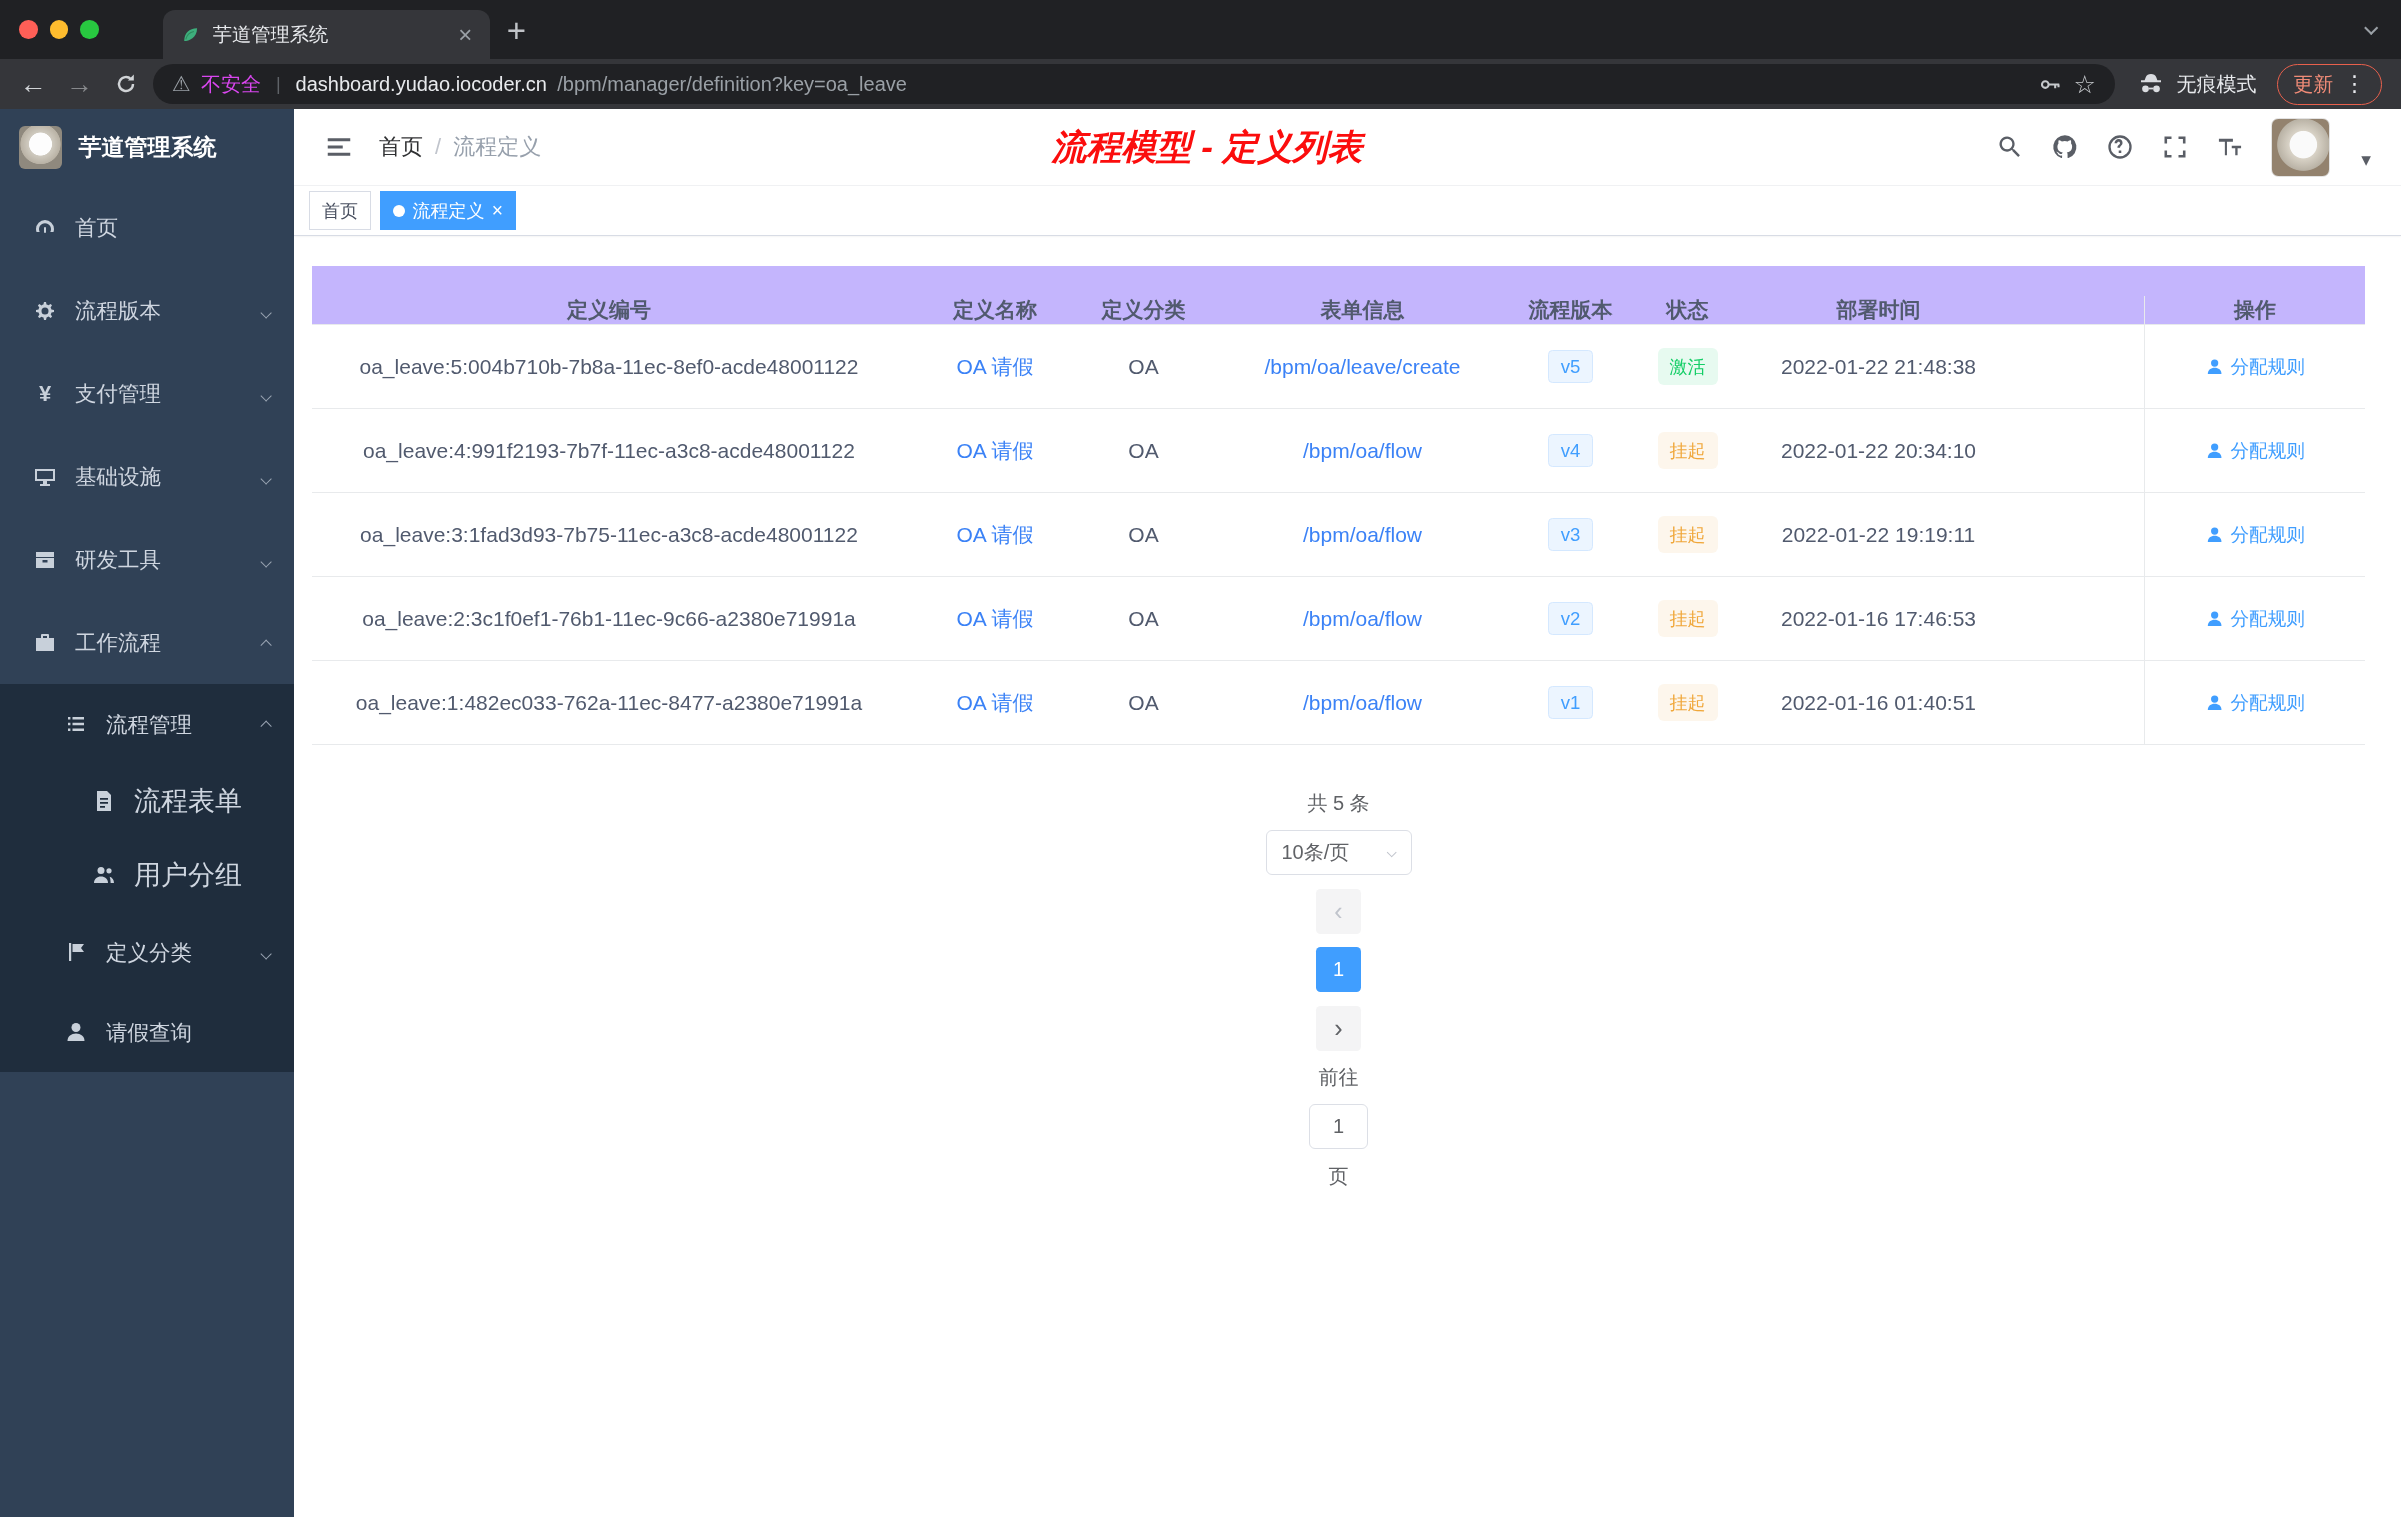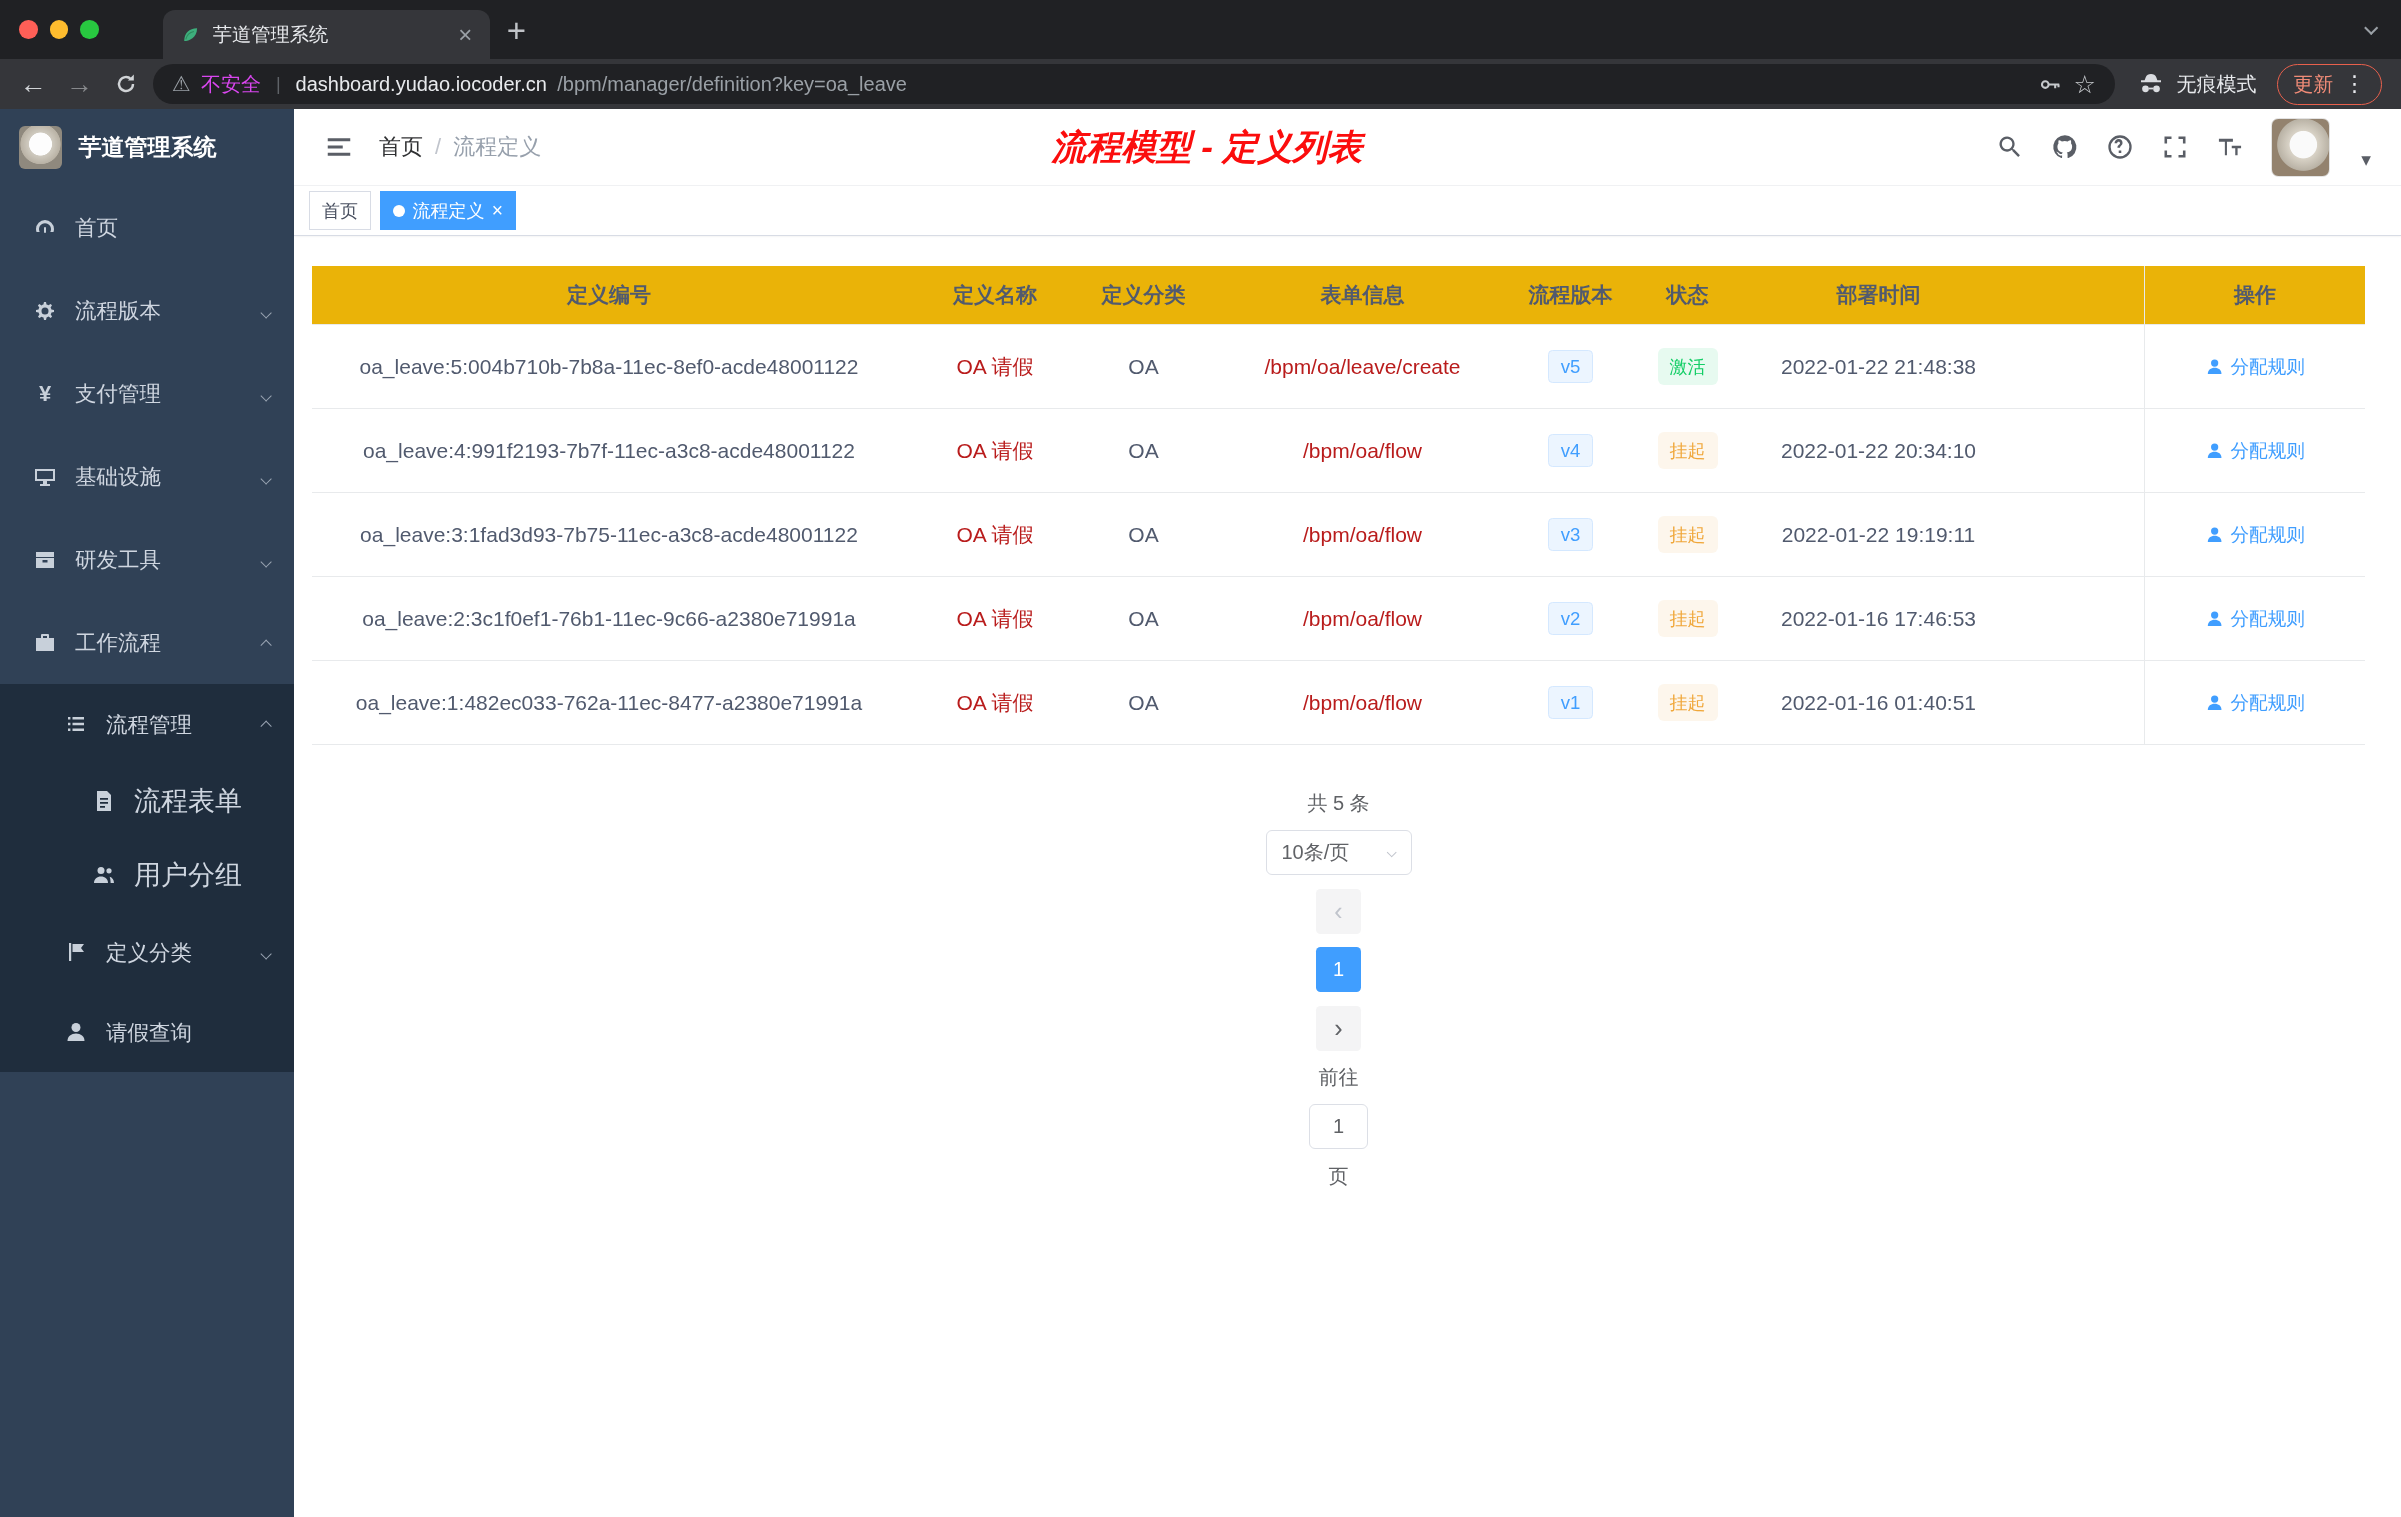--- a/index.html
+++ b/index.html
@@ -66,27 +66,27 @@
   .tags-row { height:50px; display:flex; align-items:center; gap:9px; padding:0 15px; border-bottom:0.7px solid #d8dce5; box-shadow:0 0.7px 2.2px rgba(0,0,0,.08); }
   .tag { height:39px; display:flex; align-items:center; gap:7.4px; padding:0 12px; border:0.7px solid #d8dce5; background:#fff; color:#495060; font-size:18px; cursor:pointer; }
   .tag.active { background:#409eff; border-color:#409eff; color:#fff; }
   .tag .tdot { width:12px; height:12px; border-radius:50%; background:#fff; }
   .tag .tclose { font-size:19.3px; }
 
   
   .content { flex:1; padding:30px 36px 0 18px; }
   .dtable { width:100%; font-size:21px; color:#515a6e; }
   .trow { display:flex; align-items:stretch; border-bottom:0.7px solid #e8eaec; }
-  .trow.head { background:#eab308; font-weight:bold; color:#515a6e; height:59px; border-bottom:0.7px solid #e8eaec; }
+  .trow.head { background:#c4b5fd; font-weight:bold; color:#515a6e; height:59px; border-bottom:0.7px solid #e8eaec;align-items:flex-end; }
   .trow.body { height:84px; }
   .cell { display:flex; align-items:center; justify-content:center; text-align:center; flex-shrink:0; }
   .c1{width:594px}.c2{width:178px}.c3{width:119px}.c4{width:319px}.c5{width:97px}.c6{width:137px}.c7{width:245px}
   .csp{flex:1}
   .c8{width:221px; border-left:0.7px solid #e8eaec;}
-  .link { color:#b91c1c; cursor:pointer; }
+  .link { color:#3b82f6; cursor:pointer; }
   .ver-badge { background:#ecf5ff; border:0.7px solid #d4e8ff; color:#409eff; border-radius:4.5px; padding:4.5px 12px; font-size:18.6px; }
   .st-badge { border-radius:6px; padding:6.7px 12px; font-size:18px; }
   .st-active { background:#e7faf0; color:#13ce66; }
   .st-susp { background:#fdf6ec; color:#f0a73a; }
   .action { display:flex; align-items:center; gap:6px; color:#409eff; font-size:18.6px; cursor:pointer; }
   .action svg { width:19.3px; height:19.3px; fill:#409eff; }
 
   
   .pager { display:flex; align-items:center; justify-content:flex-end; gap:13.4px; margin-top:45px; font-size:20px; color:#606266;flex-direction:column; }
   .psel { width:146px; height:45px; border:0.7px solid #dcdfe6; border-radius:6px; display:flex; align-items:center; justify-content:space-between; padding:0 15px; color:#606266; cursor:pointer; }

